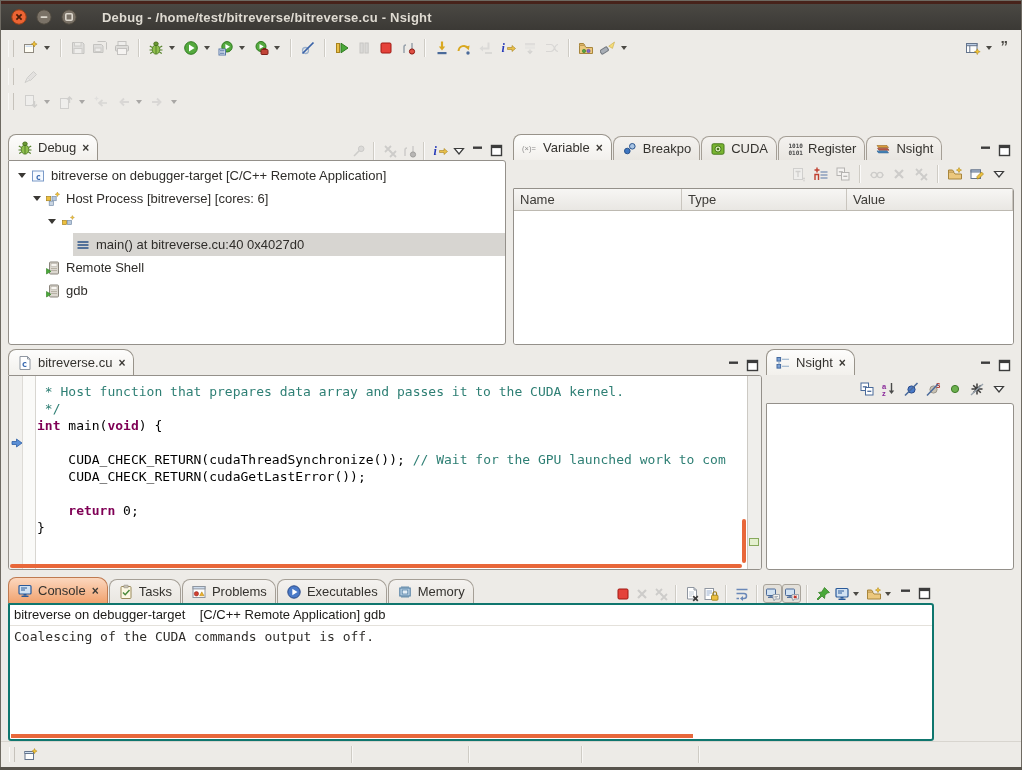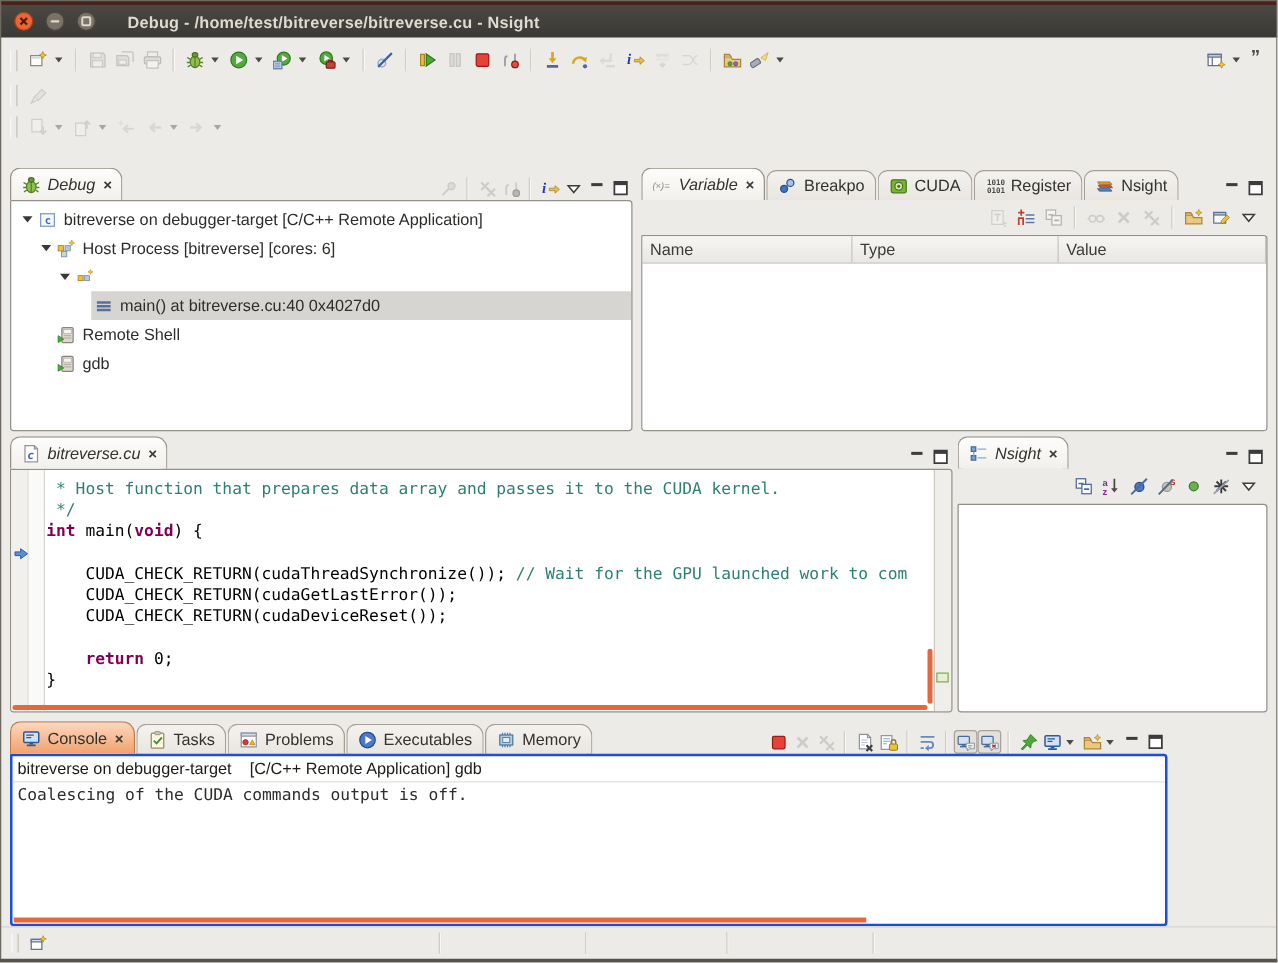--- a/index.html
+++ b/index.html
@@ -33,21 +33,21 @@
   .spacer{flex:1;}
   .quote{font-weight:bold;font-size:15px;color:#4a4843;margin:0 10px 6px 4px;}
 
   
   .panel{position:absolute;}
   .tabbar{height:26px;display:flex;align-items:flex-end;position:relative;}
   .tab{height:24px;display:flex;align-items:center;padding:0 8px;margin-right:1px;
        border:1px solid #a59f96;border-bottom:none;border-radius:8px 10px 0 0;
        background:linear-gradient(#f4f2ef,#e9e6e1);box-sizing:border-box;white-space:nowrap;}
   .tab .ticon{margin-right:5px;width:16px;height:16px;}
-  .tab.active{height:26px;background:linear-gradient(#fdfdfc,#f2f0ec);border-color:#98938a;z-index:2;font-style:italic;}
+  .tab.active{height:26px;background:linear-gradient(#fdfdfc,#f2f0ec);border-color:#98938a;z-index:2;}
   .tab.active-console{height:26px;background:linear-gradient(#fcd7be,#f1a26e);border-color:#bf7a50;z-index:2;}
   .tclose{margin-left:6px;font-weight:bold;font-size:12px;color:#3c3a36;line-height:1;}
   .tlabel{color:#34322e;}
   .corner{display:flex;align-items:center;margin-left:auto;}
   .corner .tbtn{width:19px;height:19px;}
   .viewbar{height:28px;display:flex;align-items:center;justify-content:flex-end;padding-right:4px;}
   .pbody{position:absolute;left:0;right:0;bottom:0;background:#fff;border:1px solid #94908a;
          border-radius:1px 3px 3px 3px;box-sizing:border-box;overflow:hidden;}
 
   
@@ -78,21 +78,21 @@
   .cline.current .ltext{background:#cbe5ae;}
   .tok-c{color:#2e7f74;}
   .tok-k{color:#7f0055;font-weight:bold;}
   .tok-p{color:#000;}
   .overview{position:absolute;right:0;top:0;bottom:0;width:13px;background:#efeeeb;border-left:1px solid #ccc9c3;}
   .ov-marker{position:absolute;right:2px;top:162px;width:8px;height:6px;background:#e4f0cf;border:1px solid #87a95c;}
   .vthumb{position:absolute;right:15px;bottom:6px;width:4px;height:44px;background:#e8673a;border-radius:2px;}
   .hthumb{position:absolute;left:1px;bottom:1px;height:4px;width:calc(100% - 20px);background:#e8673a;border-radius:2px;}
 
   
-  #console-body{background:#fff;border:2px solid #1d4ed8;}
+  #console-body{background:#fff;border:2px solid #0f766e;}
   .console-header{height:20px;line-height:20px;padding-left:4px;border-bottom:1px solid #e4e1db;
                   white-space:pre;color:#1c1b18;}
   .console-output{font-family:"DejaVu Sans Mono",monospace;font-size:13px;padding:3px 4px;white-space:pre;}
   .console-hthumb{position:absolute;left:1px;bottom:1px;width:74%;height:4px;background:#e8683c;}
 
   
   .statusbar{position:absolute;left:1px;right:1px;bottom:3px;height:25px;background:#edebe7;
              border-top:1px solid #d8d5cf;display:flex;align-items:center;}
   .sb-grip{width:4px;height:15px;border-left:1px solid #fbfaf9;border-right:1px solid #c6c2bb;margin:0 8px 0 8px;}
   .sb-div{position:absolute;top:4px;bottom:4px;width:1px;background:#cfccc5;border-right:1px solid #f8f7f5;}
@@ -781,21 +781,20 @@
           <path d="M1 4.5h4.5V2L11 6l-5.5 4V7.5H1z" fill="#5b8fd6" stroke="#2d5fa6" stroke-width=".8"></path>
         </svg>
       </span>
     <div class="codearea" id="code">
         <div class="cline"><span class="ltext"><span class="tok-c"> * Host function that prepares data array and passes it to the CUDA kernel.</span></span></div>
         <div class="cline"><span class="ltext"><span class="tok-c"> */</span></span></div>
         <div class="cline"><span class="ltext"><span class="tok-k">int</span><span class="tok-p"> main(</span><span class="tok-k">void</span><span class="tok-p">) {</span></span></div>
         <div class="cline"><span class="ltext"></span></div>
         <div class="cline"><span class="ltext"><span class="tok-p">    CUDA_CHECK_RETURN(cudaThreadSynchronize()); </span><span class="tok-c">// Wait for the GPU launched work to com</span></span></div>
         <div class="cline"><span class="ltext"><span class="tok-p">    CUDA_CHECK_RETURN(cudaGetLastError());</span></span></div>
-        <div class="cline"><span class="ltext"><span class="tok-p">    CUDA_CHECK_RETURN(cudaDeviceReset());</span></span></div>
         <div class="cline"><span class="ltext"></span></div>
         <div class="cline"><span class="ltext"><span class="tok-p">    </span><span class="tok-k">return</span><span class="tok-p"> 0;</span></span></div>
         <div class="cline"><span class="ltext"><span class="tok-p">}</span></span></div>
       </div>
     <div class="overview">
       <div class="ov-marker"></div>
     </div>
     <div class="vthumb"></div>
     <div class="hthumb"></div>
   </div>

